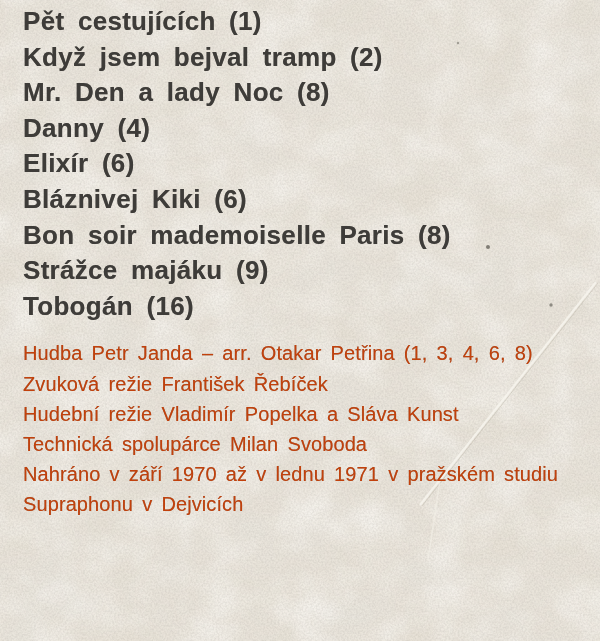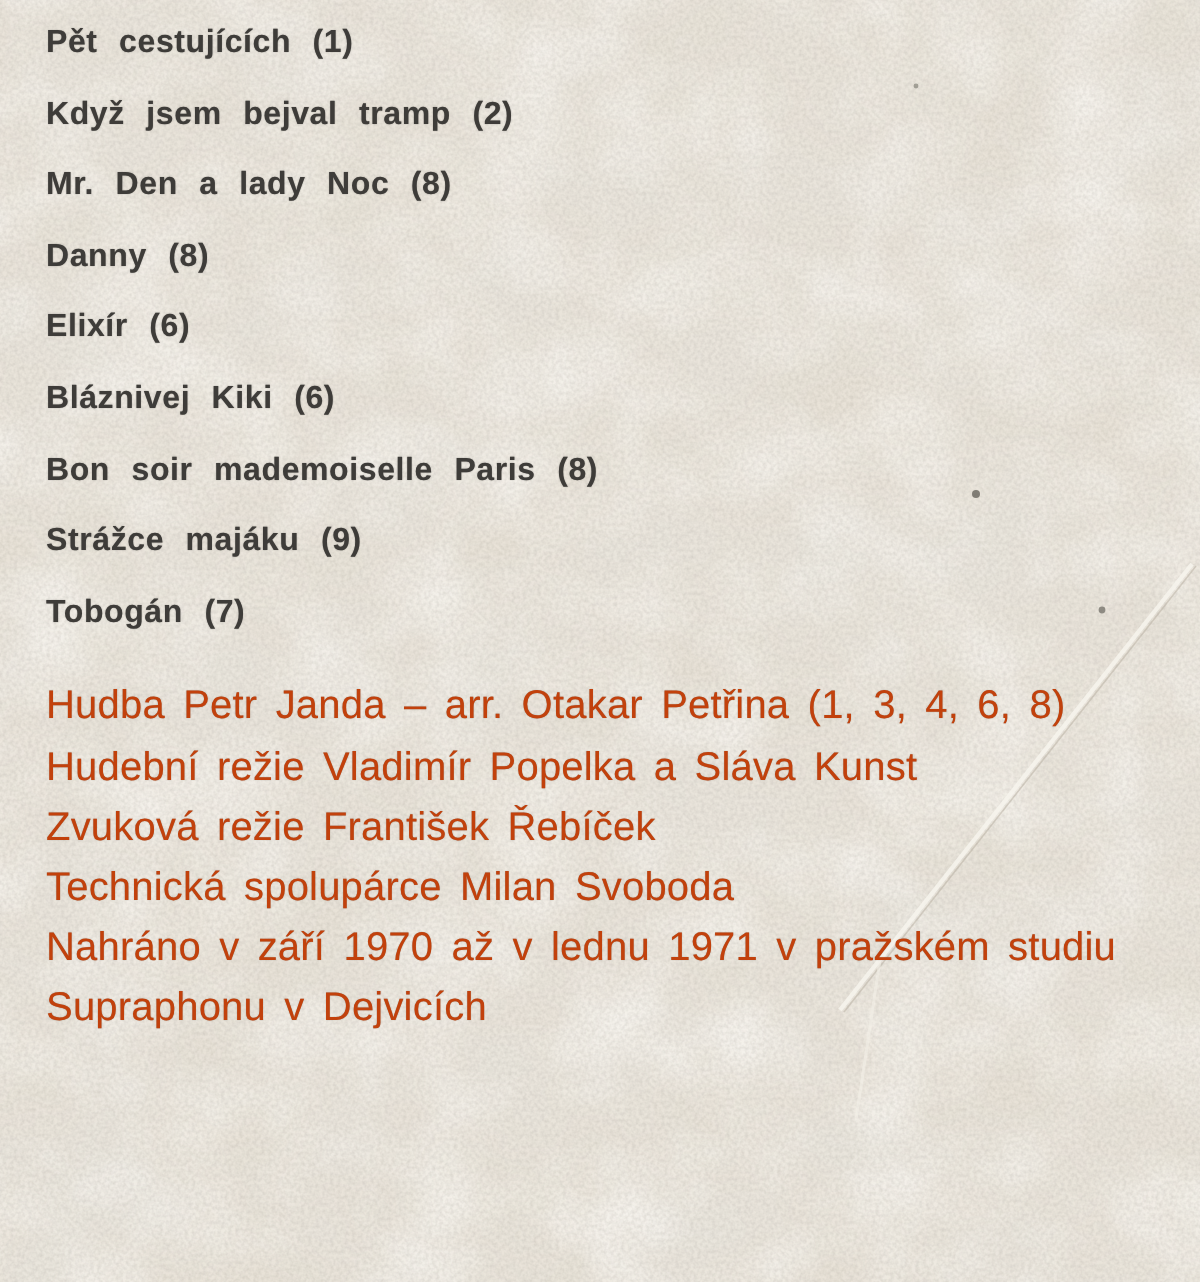--- a/index.html
+++ b/index.html
@@ -23,21 +23,21 @@
 
   .content {
     position: absolute;
     left: 0; top: 0;
     width: 600px; height: 641px;
     padding: 4px 8px 0 23px;
     box-sizing: border-box;
   }
 
   .track {
-    font-size: 16px;
+    font-size: 26px;
     font-weight: 700;
     line-height: 35.6px;
     color: #3e3c39;
     letter-spacing: 0.3px;
     word-spacing: 6px;
     white-space: nowrap;
     text-shadow: 0 0 0.6px rgba(62,60,57,0.55);
   }
 
   .credits { margin-top: 14px; }
@@ -94,31 +94,31 @@
     <circle cx="551" cy="305" r="1.7" fill="#6a675f" opacity="0.7"></circle>
     <circle cx="458" cy="43" r="1.2" fill="#6a675f" opacity="0.55"></circle>
   </svg>
 
   <div class="content">
 
     <div class="tracklist">
       <div class="track">Pět cestujících (1)</div>
       <div class="track">Když jsem bejval tramp (2)</div>
       <div class="track">Mr. Den a lady Noc (8)</div>
-      <div class="track">Danny (8)</div>
+      <div class="track">Danny (4)</div>
       <div class="track">Elixír (6)</div>
       <div class="track">Bláznivej Kiki (6)</div>
       <div class="track">Bon soir mademoiselle Paris (8)</div>
       <div class="track">Strážce majáku (9)</div>
-      <div class="track">Tobogán (7)</div>
+      <div class="track">Tobogán (16)</div>
     </div>
 
     <div class="credits">
       <div class="credit">Hudba Petr Janda – arr. Otakar Petřina (1, 3, 4, 6, 8)</div>
+      <div class="credit">Zvuková režie František Řebíček</div>
       <div class="credit">Hudební režie Vladimír Popelka a Sláva Kunst</div>
-      <div class="credit">Zvuková režie František Řebíček</div>
       <div class="credit">Technická spolupárce Milan Svoboda</div>
       <div class="credit">Nahráno v září 1970 až v lednu 1971 v pražském studiu</div>
       <div class="credit">Supraphonu v Dejvicích</div>
     </div>
 
   </div>
 </div>
 
 </body></html>

